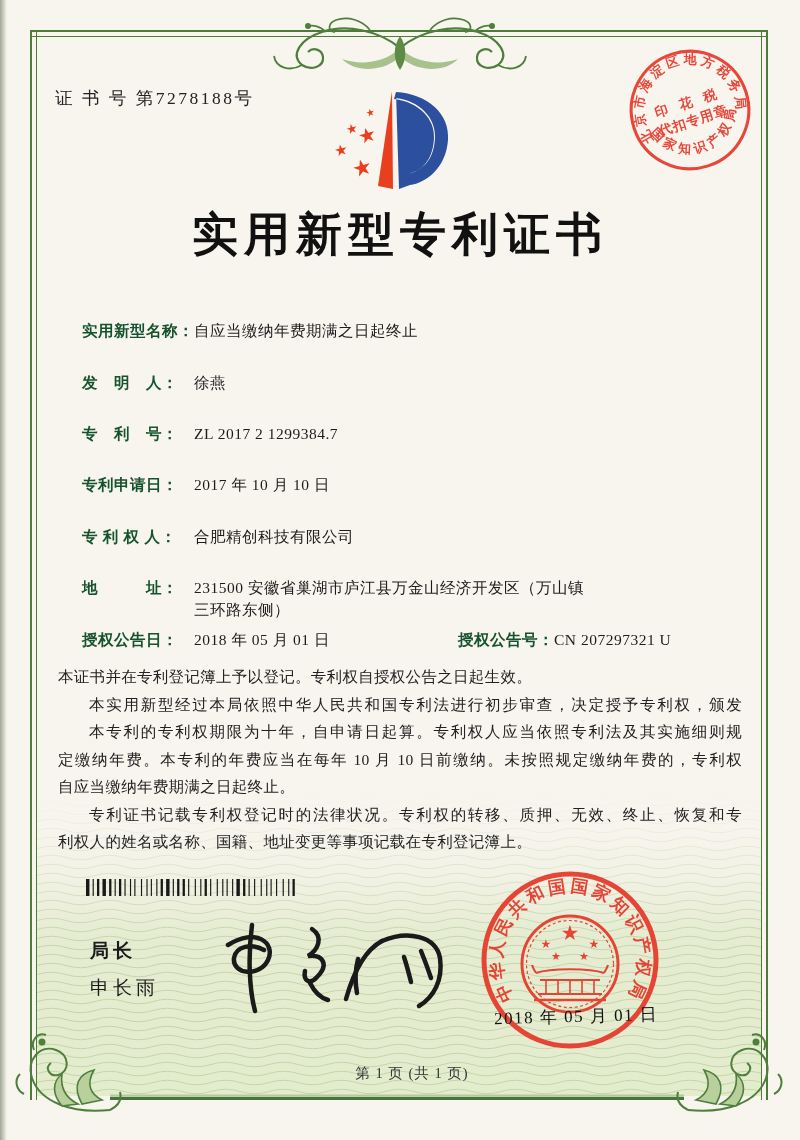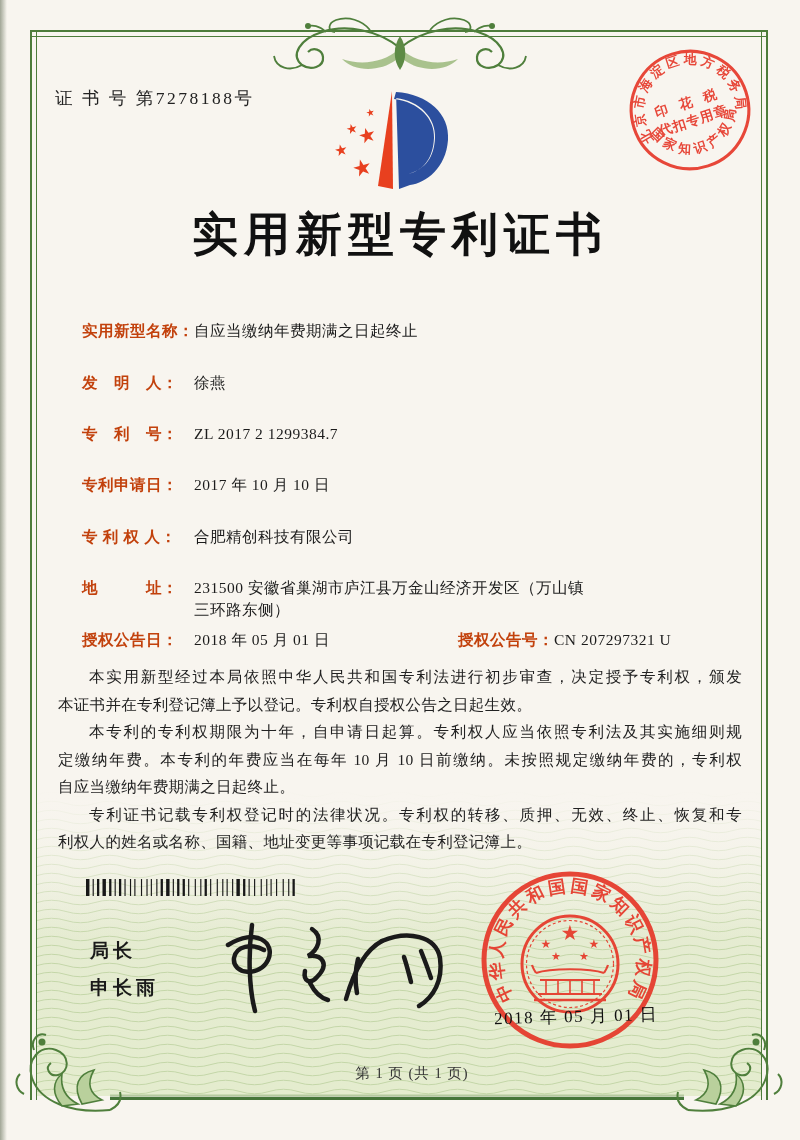--- a/index.html
+++ b/index.html
@@ -30,38 +30,38 @@
   .cert-no{position:absolute;left:55px;top:86px;font-family:"Liberation Serif",serif;
         font-size:17.5px;letter-spacing:2.5px;color:#222;z-index:5;}
   .tax-stamp{position:absolute;left:623px;top:43px;width:134px;height:134px;z-index:5;
         transform:rotate(-18deg);opacity:.92;}
   .logo{position:absolute;left:330px;top:86px;z-index:5;}
   .title{position:absolute;left:0;right:0;top:204px;margin:0;text-align:center;z-index:5;
         font-family:Liberation Serif, serif;font-size:46px;font-weight:700;
         letter-spacing:6px;color:#111;}
   
   .frow{position:absolute;left:82px;width:660px;z-index:5;font-size:15.5px;line-height:22px;}
-  .flabel{display:inline-block;width:112px;font-weight:700;color:#c2410c;vertical-align:top;
+  .flabel{display:inline-block;width:112px;font-weight:700;color:#14532d;vertical-align:top;
         font-family:"Liberation Sans",sans-serif;letter-spacing:.5px;}
   .fvalue{display:inline-block;font-family:"Liberation Serif","DejaVu Serif",serif;
         font-weight:500;color:#1c1c1c;letter-spacing:.5px;vertical-align:top;max-width:540px;}
   .addr2{margin-left:112px;}
   .grant-no-cell{position:absolute;left:376px;top:0;}
   
   .body-text{position:absolute;left:58px;width:684px;top:663px;z-index:5;
         font-family:"Liberation Serif","DejaVu Serif",serif;font-size:15.5px;line-height:27.5px;
         color:#222;letter-spacing:.3px;}
   .bline{text-align:justify;}
   .bline.fill{text-align-last:justify;}
   .bline.ind{text-indent:2em;}
   
   .barcode{position:absolute;left:86px;top:879px;width:212px;height:17px;z-index:5;}
   .signer-role{position:absolute;left:90px;top:938px;font-size:19px;font-weight:600;
         letter-spacing:4px;z-index:5;color:#1a1a1a;}
-  .signer-name{position:absolute;left:90px;top:975px;font-size:19px;font-weight:700;
+  .signer-name{position:absolute;left:90px;top:975px;font-size:19px;font-weight:400;
         letter-spacing:4px;z-index:5;color:#1a1a1a;}
   .signature{position:absolute;left:200px;top:903px;z-index:6;}
   .big-seal{position:absolute;left:478px;top:868px;z-index:5;opacity:.93;}
   .seal-date{position:absolute;left:494px;top:1005px;z-index:6;color:#101010;
         font-family:"Liberation Serif","DejaVu Serif",serif;font-size:17px;letter-spacing:1.5px;
         transform:rotate(-1.5deg);}
   .footer{position:absolute;left:0;right:0;top:1064px;text-align:center;z-index:5;
         font-family:"Liberation Serif","DejaVu Serif",serif;font-size:14.5px;letter-spacing:1px;color:#333;padding-left:24px;}
 </style>
 </head>
@@ -179,22 +179,22 @@
     <div class="fvalue addr2">三环路东侧）</div>
   </div>
   <div class="frow" style="top:629px">
     <span class="flabel">授权公告日：</span><span class="fvalue">2018 年 05 月 01 日</span>
     <span class="grant-no-cell">
       <span class="flabel" style="width:auto">授权公告号：</span><span class="fvalue">CN 207297321 U</span>
     </span>
   </div>
 
   <div class="body-text">
+    <div class="bline">本证书并在专利登记簿上予以登记。专利权自授权公告之日起生效。</div>
     <div class="bline fill ind">本实用新型经过本局依照中华人民共和国专利法进行初步审查，决定授予专利权，颁发</div>
-    <div class="bline">本证书并在专利登记簿上予以登记。专利权自授权公告之日起生效。</div>
     <div class="bline fill ind">本专利的专利权期限为十年，自申请日起算。专利权人应当依照专利法及其实施细则规</div>
     <div class="bline fill">定缴纳年费。本专利的年费应当在每年 10 月 10 日前缴纳。未按照规定缴纳年费的，专利权</div>
     <div class="bline">自应当缴纳年费期满之日起终止。</div>
     <div class="bline fill ind">专利证书记载专利权登记时的法律状况。专利权的转移、质押、无效、终止、恢复和专</div>
     <div class="bline">利权人的姓名或名称、国籍、地址变更等事项记载在专利登记簿上。</div>
   </div>
 
   <svg class="barcode" preserveAspectRatio="none" viewBox="0 0 185.20000000000024 17">
     <g id="barcode-bars">
         <rect x="0" y="0" width="3" height="17" fill="#181818"></rect>

